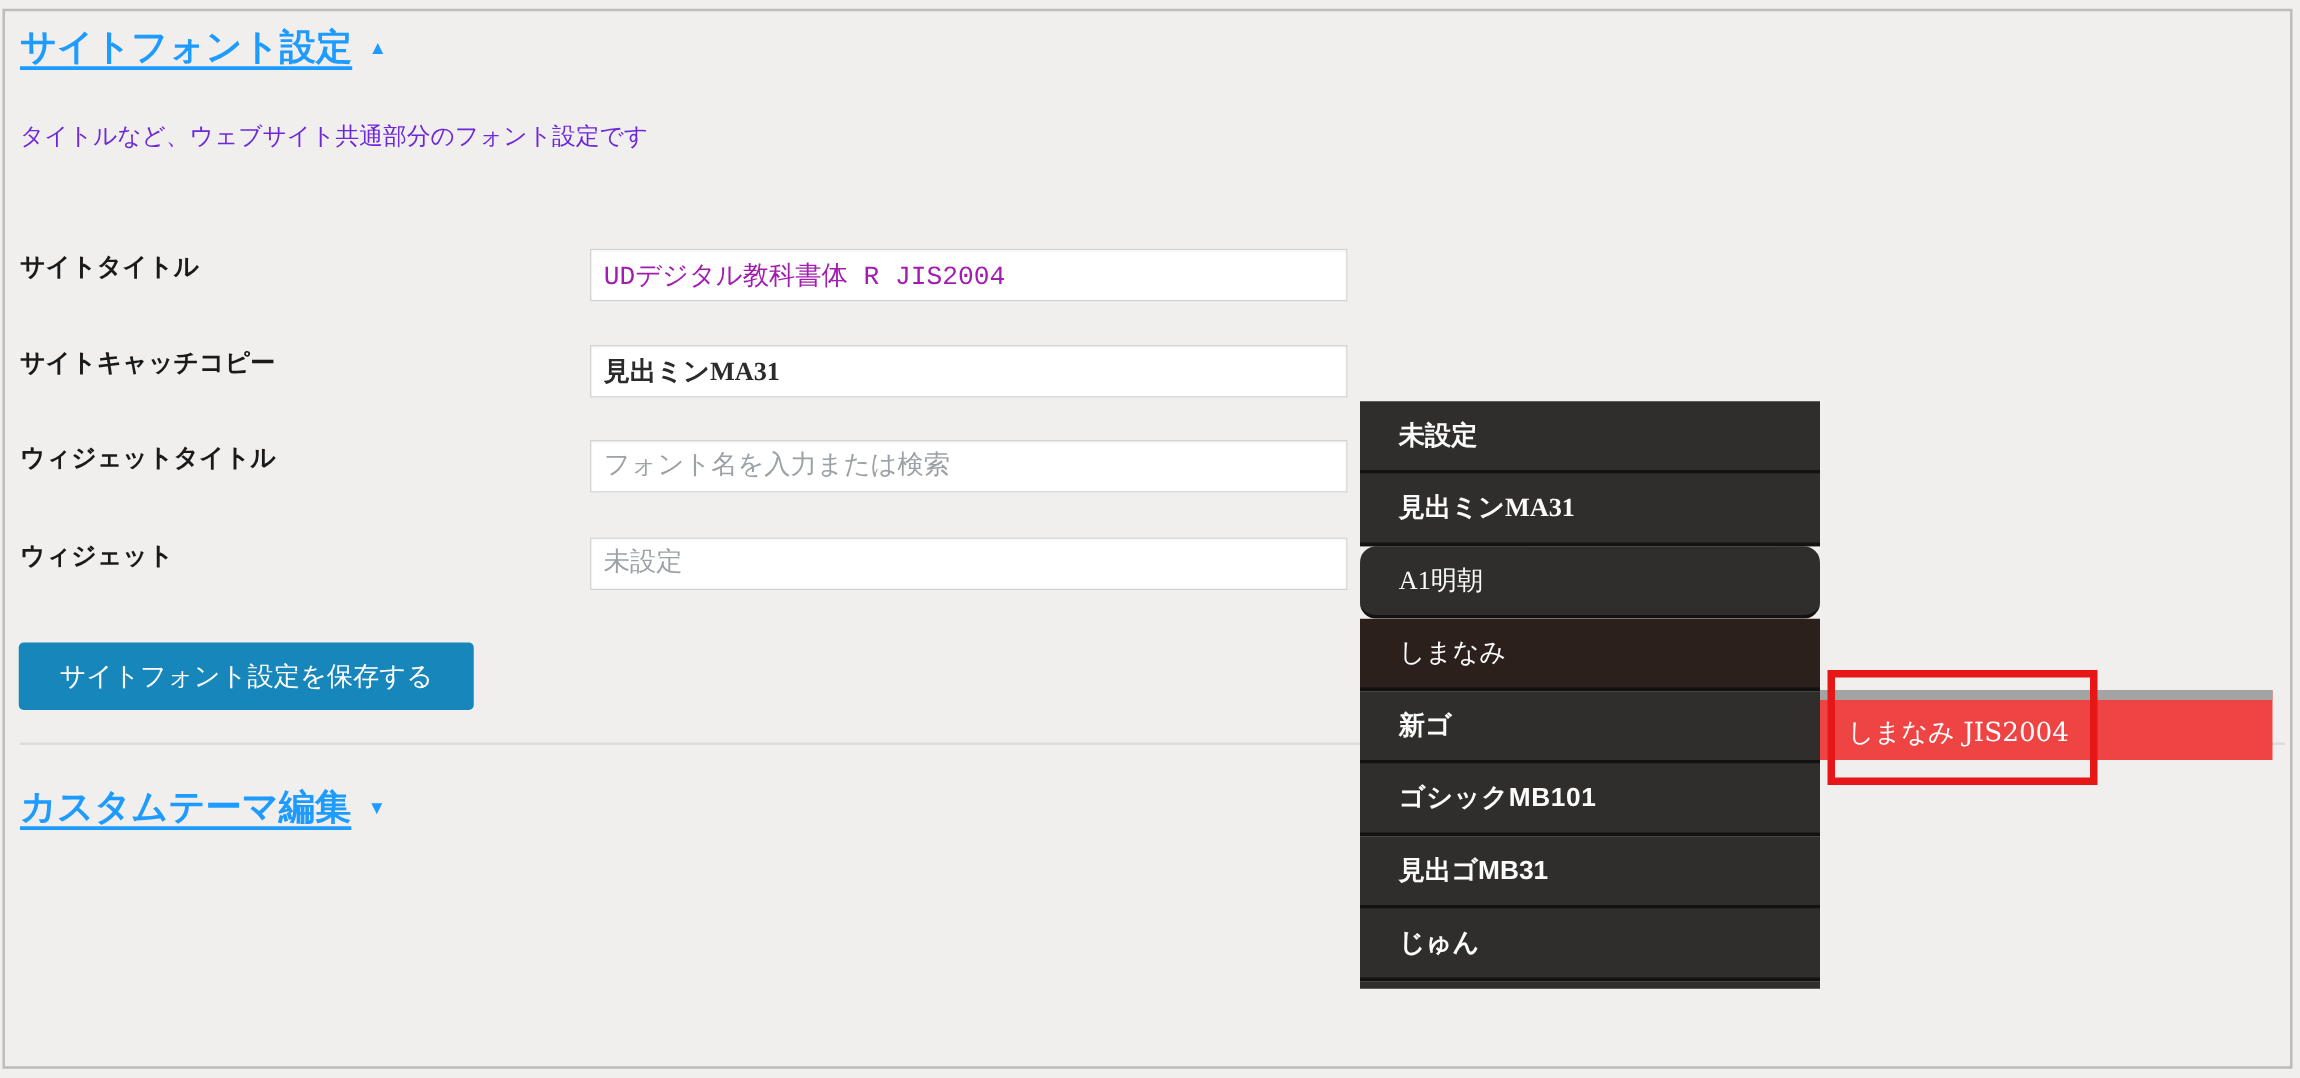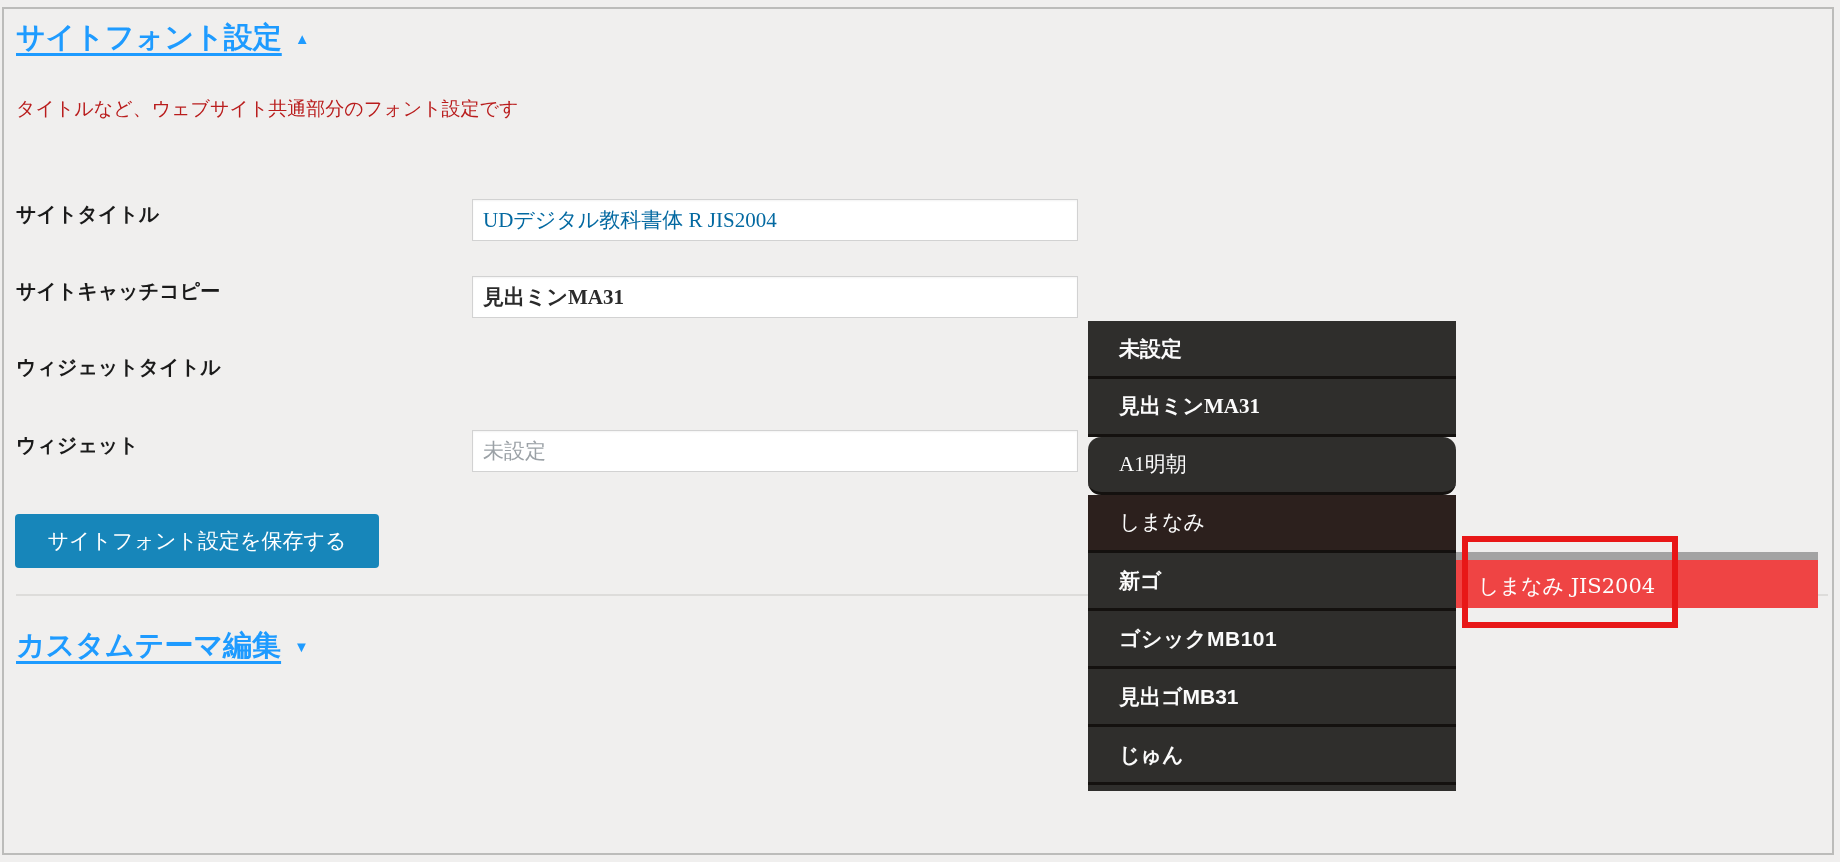--- a/index.html
+++ b/index.html
@@ -19,34 +19,34 @@
   }
   .heading.fonts{top:18px;}
   .heading.theme{top:626px;}
   .h-link{
     font-size:29px;font-weight:700;color:#1e9bff;cursor:pointer;
     text-decoration:underline;text-decoration-thickness:3px;text-underline-offset:6px;
   }
   .tri{font-size:15px;color:#1e9bff;line-height:1;}
   .desc{
     position:absolute;left:16px;top:96px;margin:0;
-    font-size:19px;color:#b91c1c;z-index:2;
+    font-size:19px;color:#6d28d9;z-index:2;
   }
   
   .row{position:absolute;left:0;width:1100px;height:42px;z-index:2;margin-top:32px;}
   .row.r1{top:167px;} .row.r2{top:244px;} .row.r3{top:320px;} .row.r4{top:398px;}
   .flabel{
     position:absolute;left:16px;top:2px;line-height:26px;
     font-size:20px;font-weight:700;color:#1a1a1a;
   }
   .finput{
     position:absolute;left:472px;top:0;width:606px;height:42px;box-sizing:border-box;
     border:1px solid #d2d2d2;background:#ffffff;border-radius:0;
-    font-size:21px;color:#0369a1;padding:0 10px;
-    font-family:Liberation Serif, serif;
+    font-size:21px;color:#a21caf;padding:0 10px;
+    font-family:Liberation Mono, monospace;
     box-shadow:inset 0 1px 2px rgba(0,0,0,0.05);outline:none;
   }
   .finput::placeholder{color:#9ba1a6;opacity:1;}
   .finput.serif-val{
     font-family:"Liberation Serif","DejaVu Serif",serif;font-weight:700;color:#2b2b2b;
   }
   .save-btn{
     position:absolute;left:15px;top:496px;width:364px;height:54px;z-index:2;
     background:#1786ba;color:#ffffff;border:none;border-radius:4px;
     font-size:21px;font-family:"Liberation Sans","DejaVu Sans",sans-serif;cursor:pointer;margin-top:18px;
@@ -99,20 +99,21 @@
   <input class="finput" type="text" value="UDデジタル教科書体 R JIS2004" style="">
 </div>
 
 <div class="row r2">
   <span class="flabel">サイトキャッチコピー</span>
   <input class="finput serif-val" type="text" value="見出ミンMA31" style="">
 </div>
 
 <div class="row r3">
   <span class="flabel">ウィジェットタイトル</span>
+  <input class="finput" type="text" placeholder="フォント名を入力または検索" style="">
 </div>
 
 <div class="row r4">
   <span class="flabel">ウィジェット</span>
   <input class="finput" type="text" placeholder="未設定" style="">
 </div>
 
 <button class="save-btn">サイトフォント設定を保存する</button>
 
 <div class="divider"></div>

